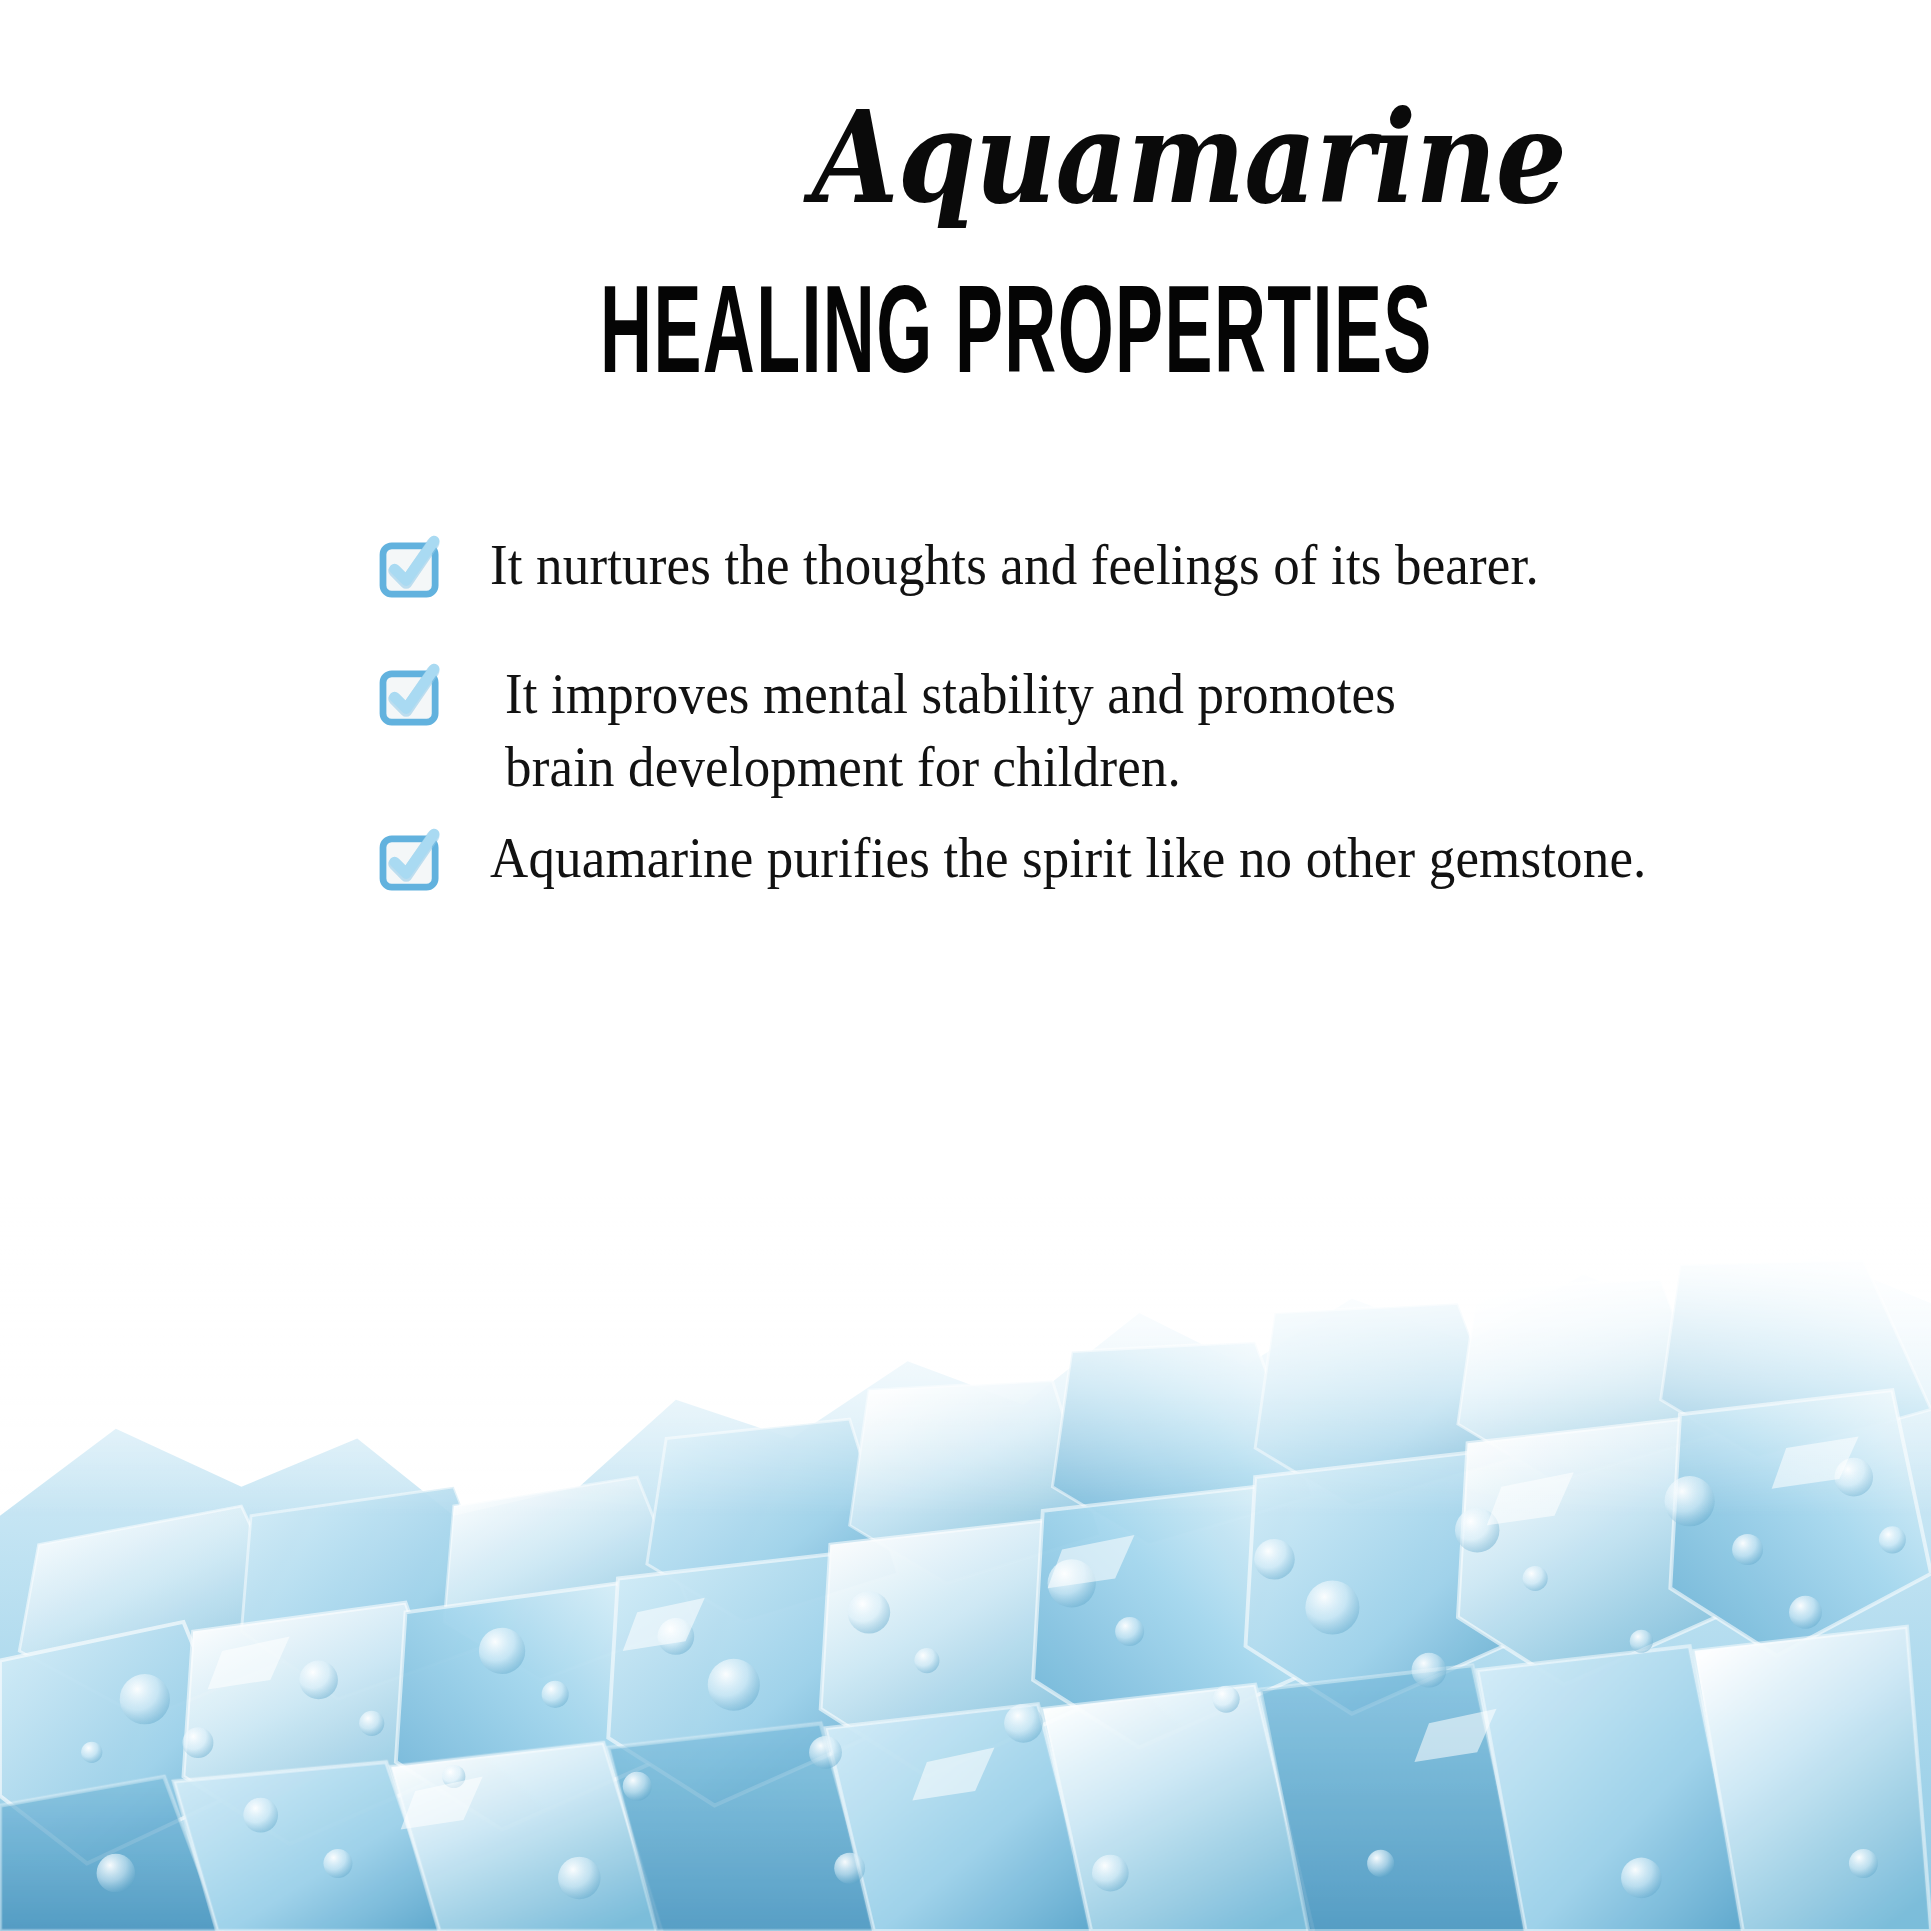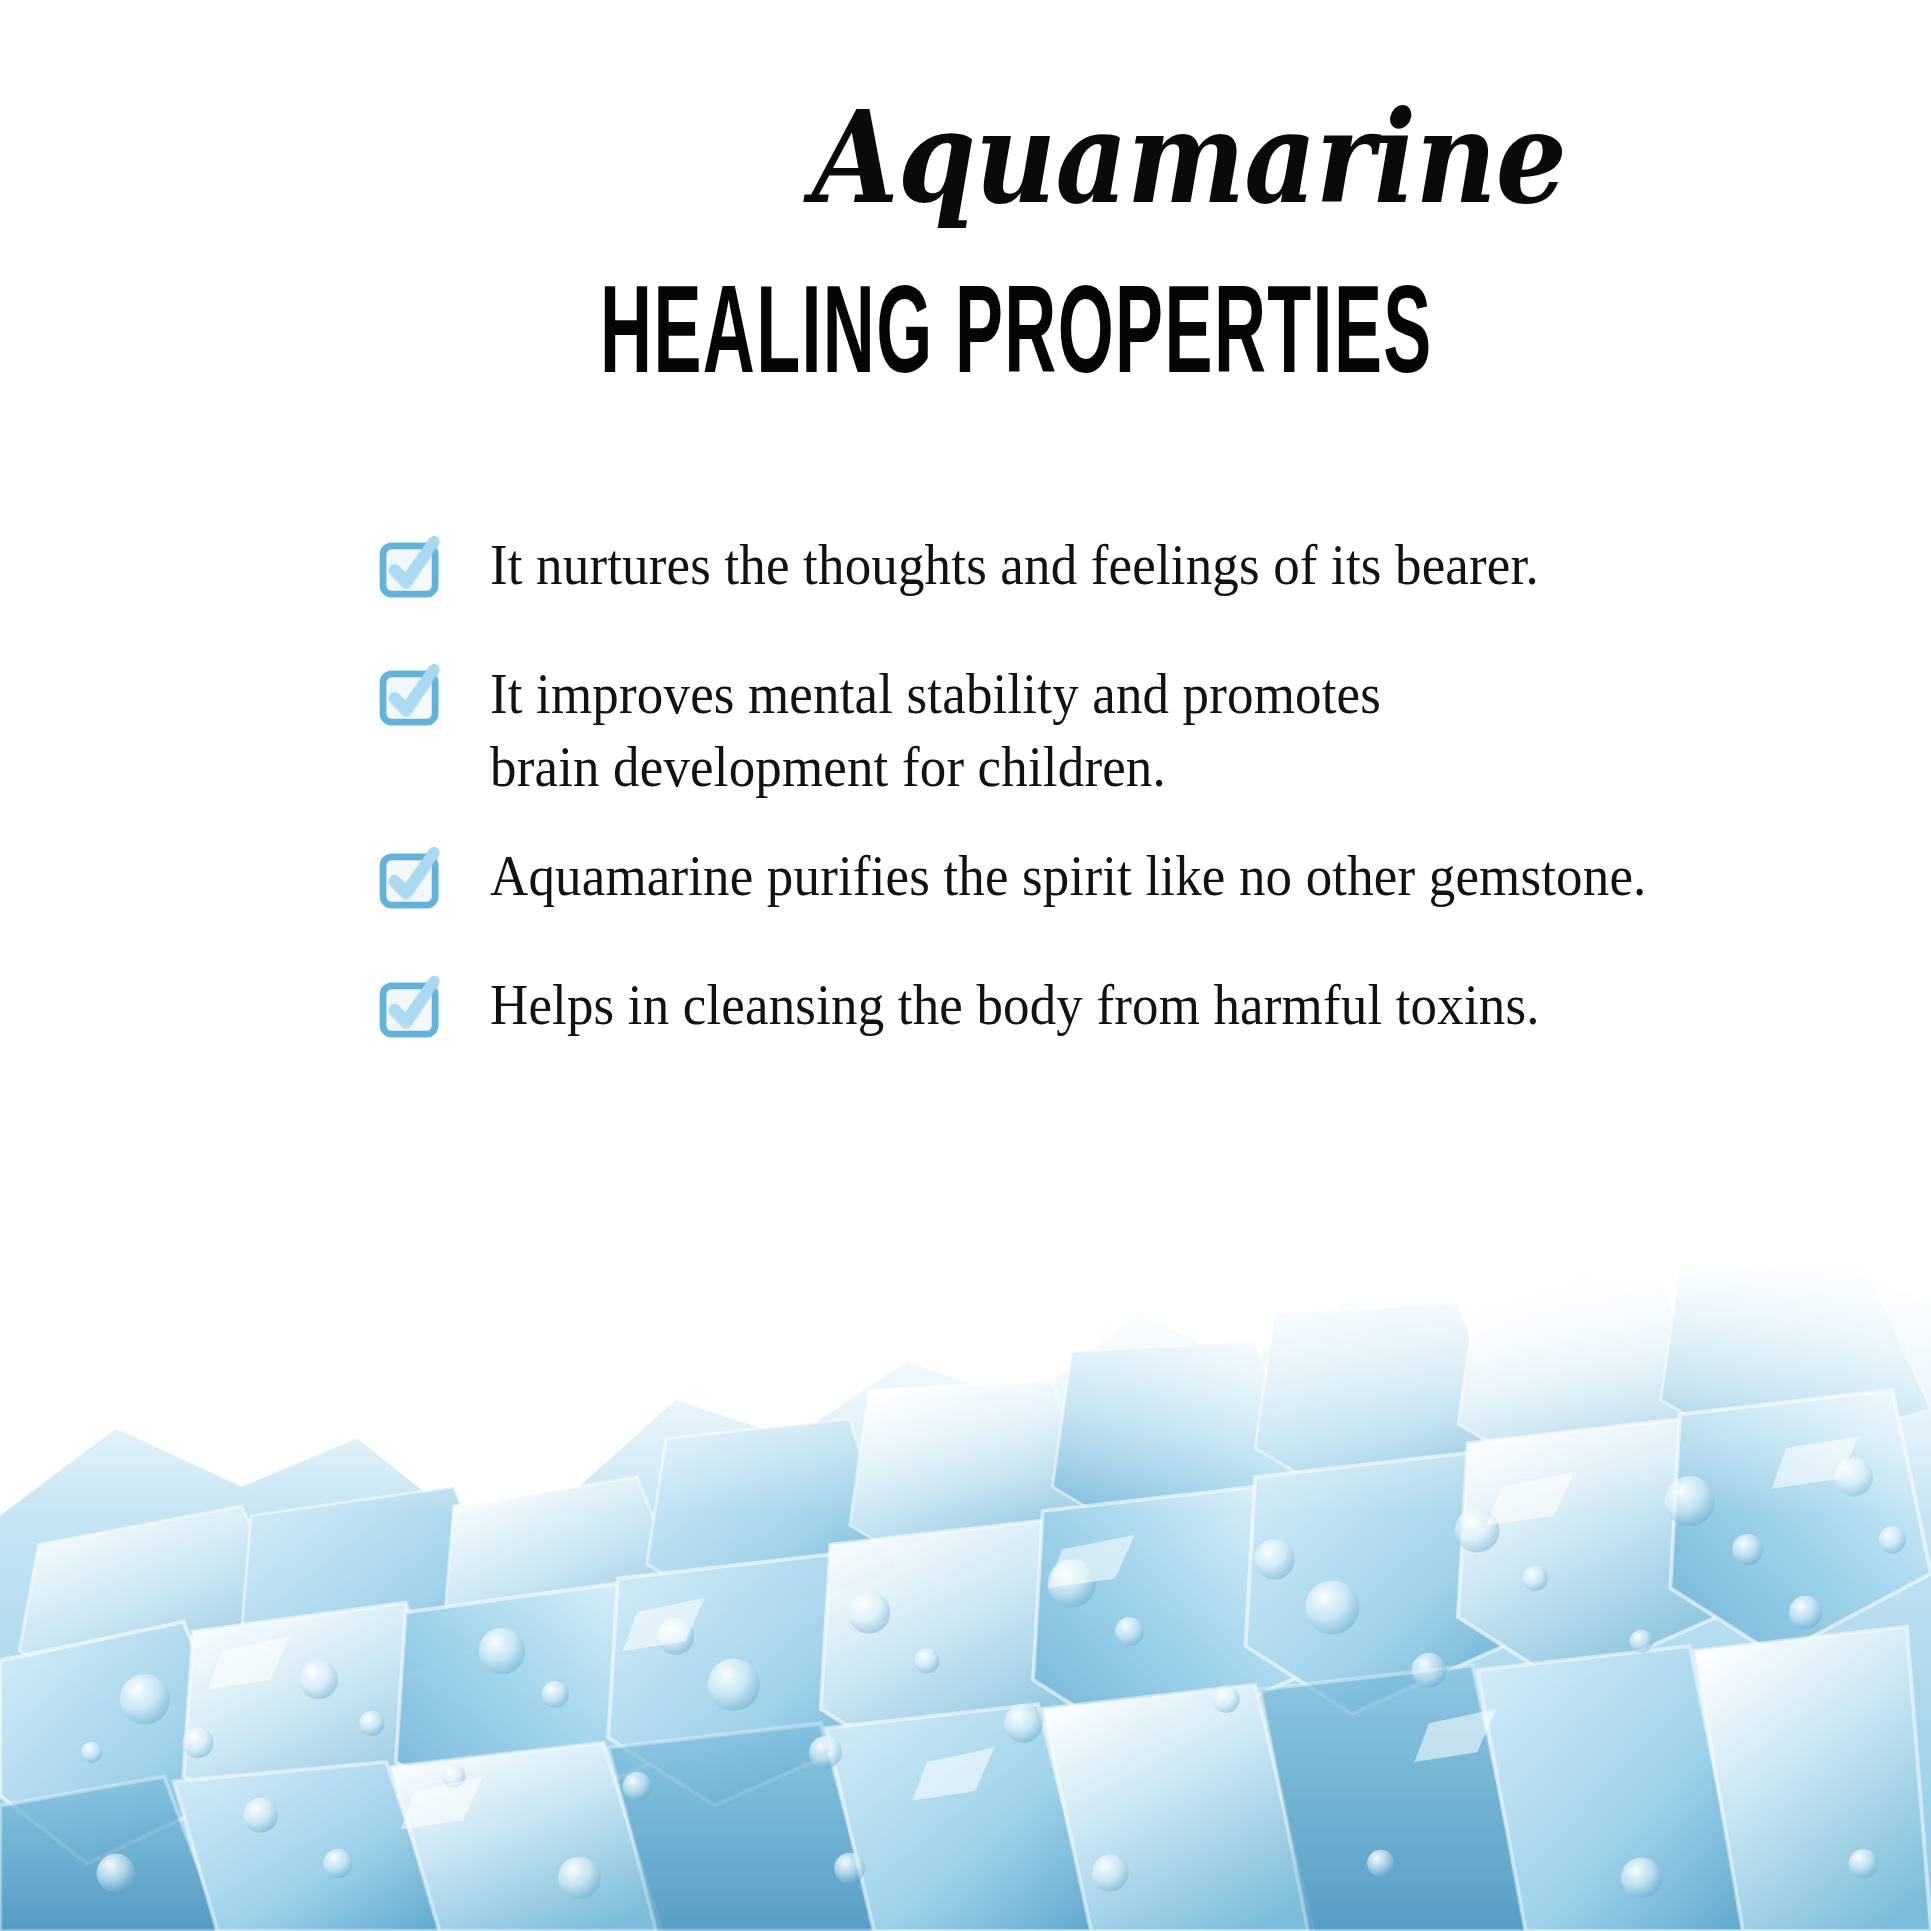--- a/index.html
+++ b/index.html
@@ -54,21 +54,21 @@
     position: absolute;
     top: 529px;
     left: 380px;
     width: 1468px;
   }
   .list-item {
     display: flex;
     align-items: flex-start;
     margin-bottom: 56px;
   }
-  .list-item.tight { margin-bottom: 37px; }
+  .list-item.tight { margin-bottom: 19px; gap: 15px; }
 
   .cbx {
     flex: 0 0 auto;
     position: relative;
     width: 62px;
     height: 56px;
     margin-top: 11.6px;
     margin-right: 48px;
   }
   .cbx svg { display:block; width: 62px; height: 56px; overflow: visible; }
@@ -142,30 +142,20 @@
       <span class="cbx">
         <svg viewBox="0 0 64 58" xmlns="http://www.w3.org/2000/svg">
           <rect x="3" y="5" width="54" height="50" rx="9" ry="9" fill="#f4f7f8" stroke="#62b2de" stroke-width="7"></rect>
           <path d="M15 31 L27 43 L55 2" fill="none" stroke="#8ec9e8" stroke-width="13" stroke-linecap="round" stroke-linejoin="round" opacity="0.55"></path>
           <path d="M15 29 L27 41 L56 0" fill="none" stroke="#a9daf2" stroke-width="11" stroke-linecap="round" stroke-linejoin="round"></path>
         </svg>
       </span>
       <span class="item-text">Aquamarine purifies the spirit like no other gemstone.</span>
     </div>
 
-    <div class="list-item">
-      <span class="cbx">
-        <svg viewBox="0 0 64 58" xmlns="http://www.w3.org/2000/svg">
-          <rect x="3" y="5" width="54" height="50" rx="9" ry="9" fill="#f4f7f8" stroke="#62b2de" stroke-width="7"></rect>
-          <path d="M15 31 L27 43 L55 2" fill="none" stroke="#8ec9e8" stroke-width="13" stroke-linecap="round" stroke-linejoin="round" opacity="0.55"></path>
-          <path d="M15 29 L27 41 L56 0" fill="none" stroke="#a9daf2" stroke-width="11" stroke-linecap="round" stroke-linejoin="round"></path>
-        </svg>
-      </span>
-      <span class="item-text">Helps in cleansing the body from harmful toxins.</span>
-    </div>
 
 
   </div>
 
   <div class="ice-wrap">
     <svg class="ice-svg" viewBox="0 0 2000 760" preserveAspectRatio="none" xmlns="http://www.w3.org/2000/svg">
       <defs>
         <linearGradient id="gIceA" x1="0" y1="0" x2="0" y2="1">
           <stop offset="0%" stop-color="#eaf6fc"></stop>
           <stop offset="45%" stop-color="#bfe2f2"></stop>

